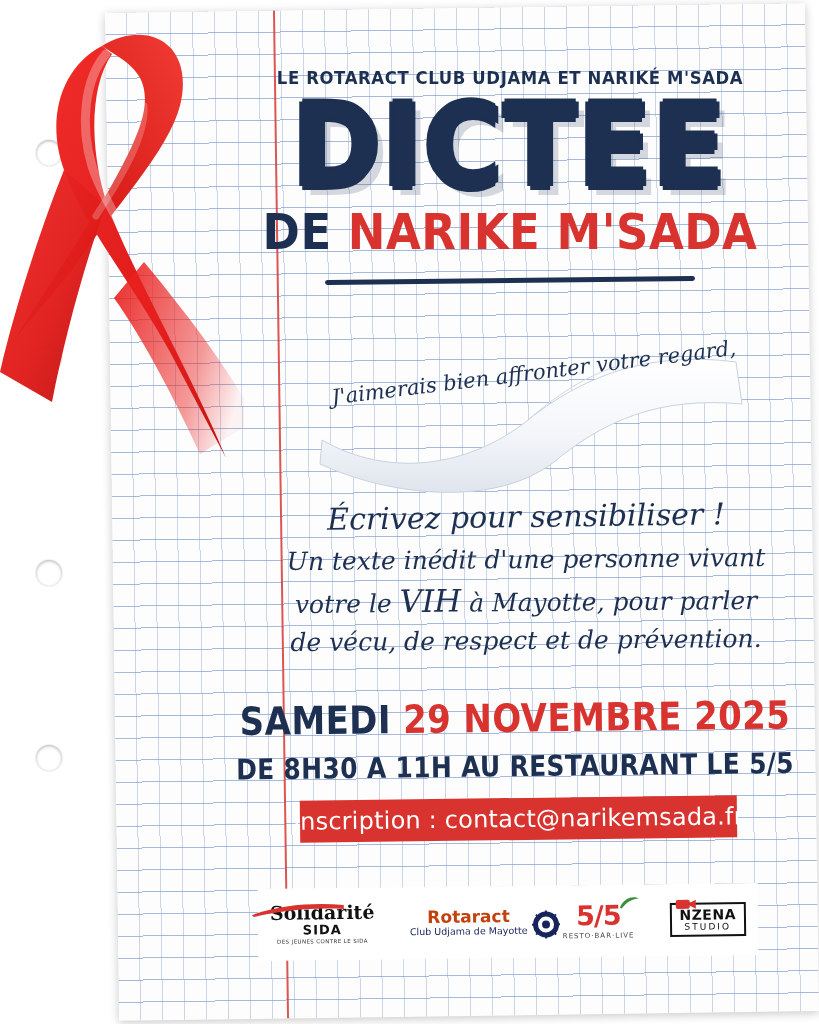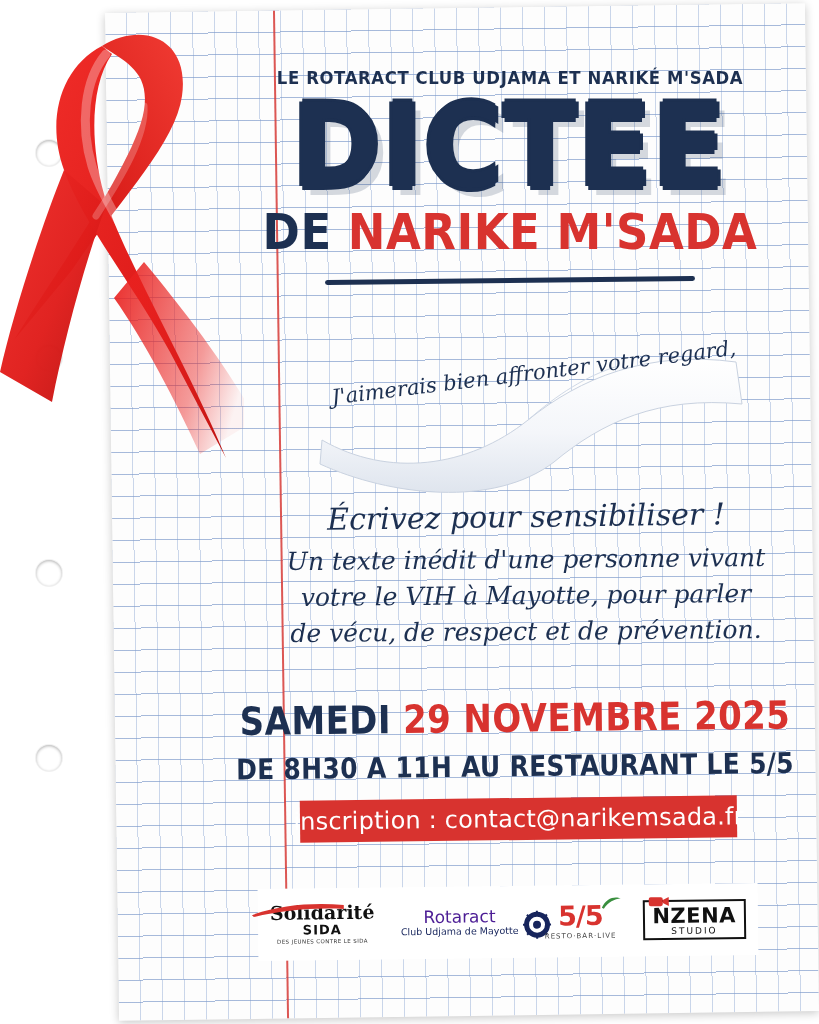--- a/index.html
+++ b/index.html
@@ -190,21 +190,21 @@
   .hw-lead {
     font-size: 30px;
     margin-bottom: 4px;
     transform: rotate(-0.8deg);
   }
   .hw-line {
     font-size: 25px;
     transform: rotate(-0.5deg);
   }
   .hw-line .vih {
-    font-size: 25px;
+    font-size: 31px;
   }
 
   .date-line {
     position: absolute;
     left: 235px;
     top: 698px;
     width: 560px;
     text-align: center;
     font-family: "DejaVu Sans", sans-serif;
     font-weight: bold;
@@ -297,22 +297,22 @@
     position: absolute;
     left: -8px;
     top: 14px;
     width: 96px;
     height: 14px;
   }
 
   .logo-rotaract .r1 {
     font-family: "DejaVu Sans", sans-serif;
     font-size: 17px;
-    font-weight: normal;
-    color: #4c1d95;
+    font-weight: bold;
+    color: #c2410c;
   }
   .logo-rotaract .r2 {
     font-family: "DejaVu Sans", sans-serif;
     font-size: 9.5px;
     color: #17255c;
   }
   .rotary-wheel {
     position: absolute;
     right: -34px;
     top: 2px;
@@ -333,21 +333,21 @@
     margin-top: 2px;
   }
 
   .logo-nzena {
     border: 2px solid #111;
     padding: 3px 8px 2px;
     position: relative;
   }
   .logo-nzena .z1 {
     font-family: "DejaVu Sans", sans-serif;
-    font-size: 21px;
+    font-size: 14px;
     font-weight: bold;
     color: #111;
     letter-spacing: 0.5px;
   }
   .logo-nzena .z2 {
     font-family: "DejaVu Sans", sans-serif;
     font-size: 9px;
     color: #111;
     letter-spacing: 2px;
   }

